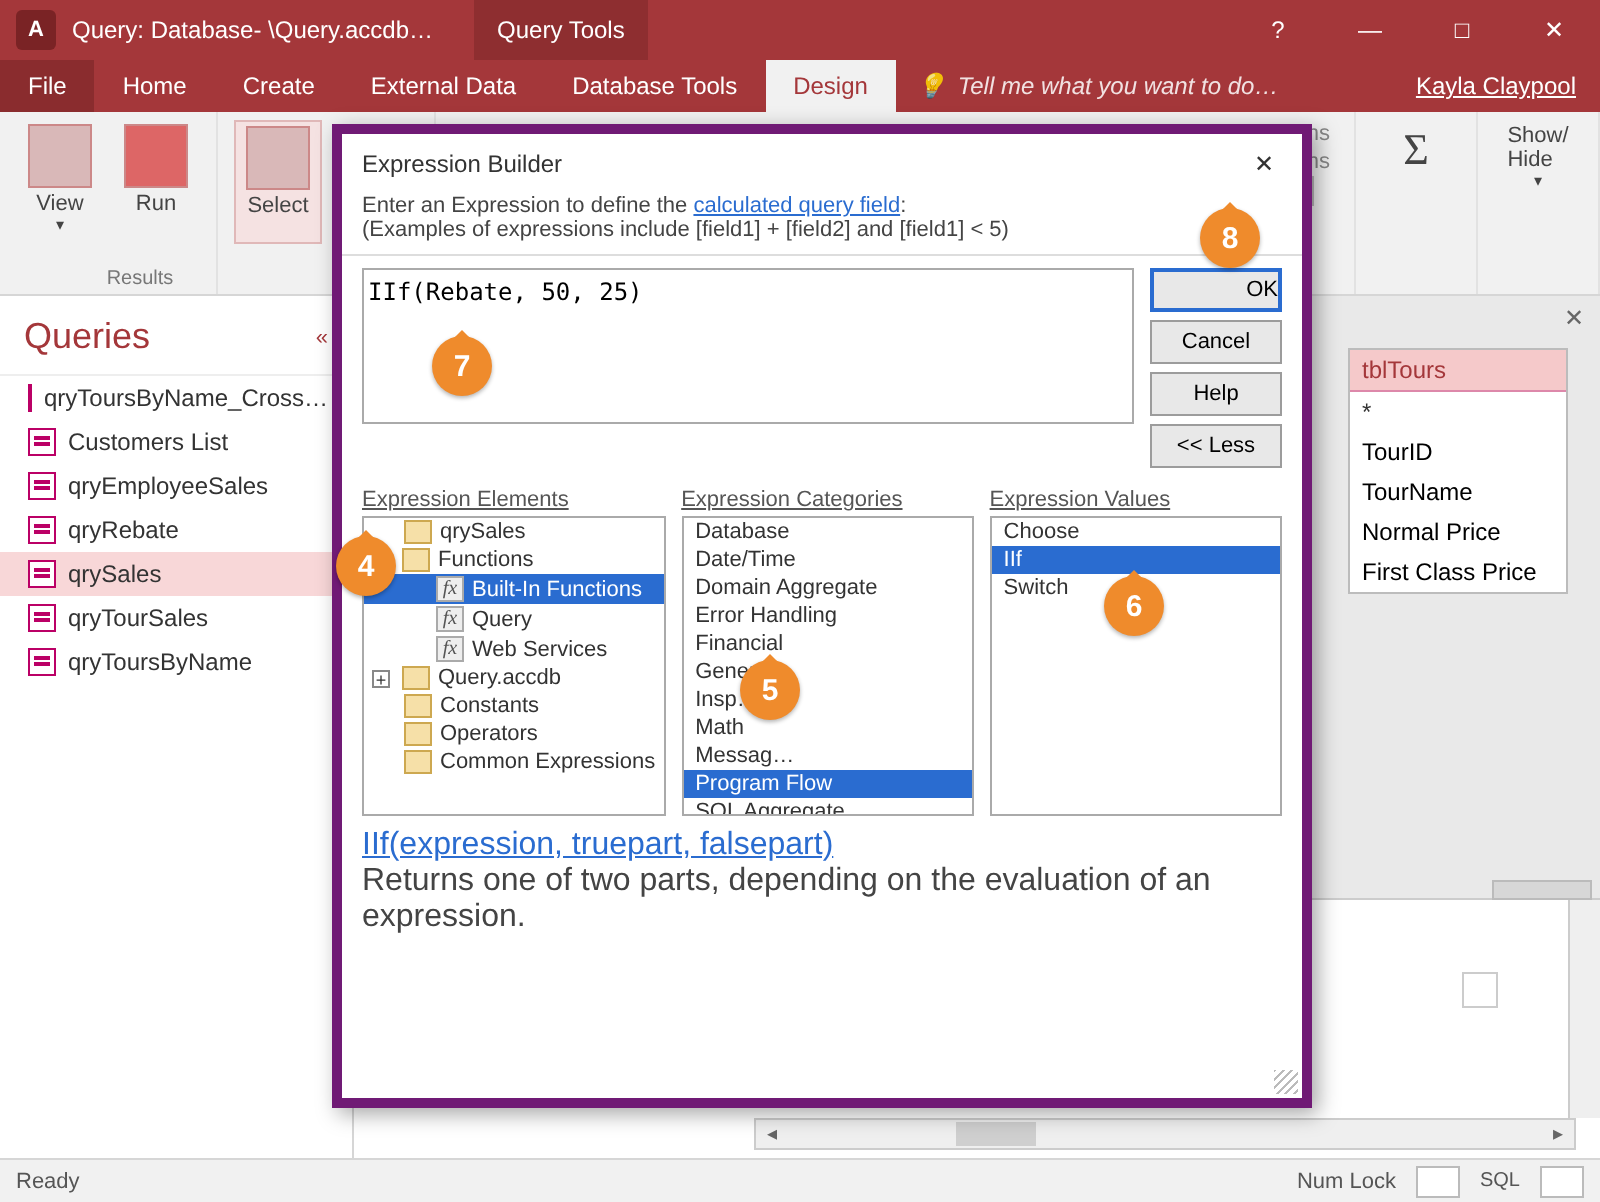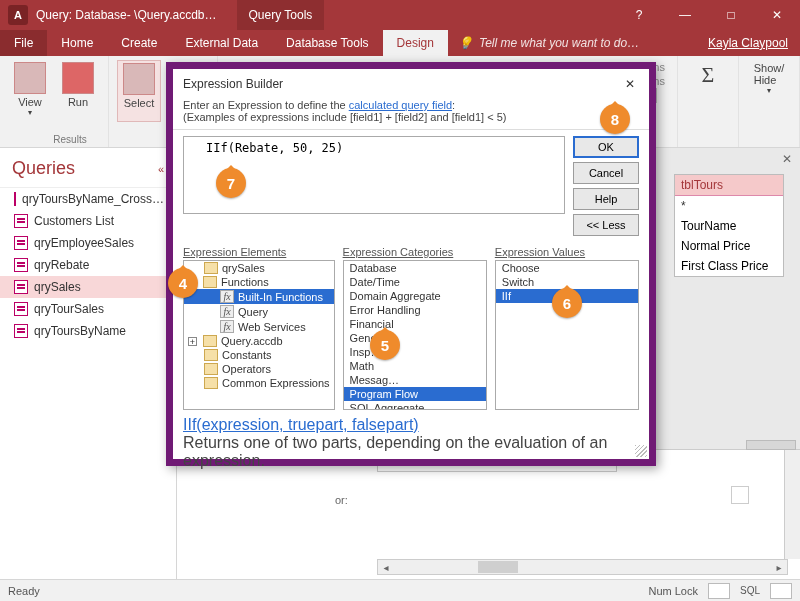--- a/index.html
+++ b/index.html
@@ -51,30 +51,30 @@
   .grid .hscroll .thumb { position:absolute; left:100px; width:40px; top:1px; bottom:1px; background:#cfcfcf;}
   .grid .hscroll .ar { position:absolute; top:0; bottom:0; width:16px; display:flex;align-items:center;justify-content:center;color:#666;font-size:10px;}
   .grid .vscroll { position:absolute; right:0; top:0; bottom:20px; width:16px; background:#efefef; border-left:1px solid #ccc;}
   .splitter-thumb { position:absolute; right:4px; top:-10px; width:50px; height:10px; background:#d7d7d7; border:1px solid #bbb;}
 
   .status { height:22px; background:#f1f1f1; border-top:1px solid #d6d6d6; display:flex; align-items:center; font-size:11px; color:#555; padding:0 8px;}
   .status .right { margin-left:auto; display:flex; gap:10px; align-items:center;}
   .status .view-btn { width:22px; height:16px; border:1px solid #bbb; background:#fff;}
 
   
-  .dialog { position:absolute; left:166px; top:62px; width:490px; height:404px; background:#fff; border:7px solid #701a75; box-shadow:3px 3px 10px rgba(0,0,0,.35); font-size:12px; color:#333; z-index:50;}
+  .dialog { position:absolute; left:166px; top:62px; width:490px; height:492px; background:#fff; border:5px solid #701a75; box-shadow:3px 3px 10px rgba(0,0,0,.35); font-size:12px; color:#333; z-index:50;}
   .dialog .dlg-title { display:flex; align-items:center; justify-content:space-between; padding:6px 10px; background:#fff; }
   .dialog .dlg-close { width:18px; height:18px; display:flex;align-items:center;justify-content:center; }
   .dialog .intro { padding:0 10px 6px; font-size:11px; color:#444; border-bottom:1px solid #ddd;}
   .dialog .intro a { color:#2a6cd0; }
   .dlg-body { display:flex; padding:6px 10px; gap:8px; }
-  .expr-box { flex:1; height:78px; border:1px solid #aaa; background:#fff; padding:4px 22px; font-size:12px; font-family:Consolas,monospace; resize:none; overflow:auto;}
+  .expr-box { flex:1; height:78px; border:1px solid #aaa; background:#fff; padding:4px 2px; font-size:12px; font-family:Consolas,monospace; resize:none; overflow:auto;}
   .dlg-buttons { width:66px; display:flex; flex-direction:column; gap:4px; }
   .dlg-buttons button { height:22px; font-size:11px; background:#e8e8e8; border:1px solid #9c9c9c; }
-  .dlg-buttons button.ok { border:2px solid #2a6cd0; }
+  .dlg-buttons button.ok { border:2px solid #2a6cd0;text-align:right; }
   .panels { display:flex; gap:8px; padding:4px 10px 0; }
   .panel { flex:1; display:flex; flex-direction:column; }
   .panel .plabel { font-size:11px; color:#555; margin-bottom:2px; text-decoration:underline;}
   .listbox { border:1px solid #aaa; height:150px; overflow:auto; font-size:11px; background:#fff;}
   .listbox .li { padding:1px 4px 1px 6px; white-space:nowrap; display:flex; align-items:center; gap:4px;}
   .listbox .li.sel { background:#2a6cd0; color:#fff; }
   .tree .li { padding-left:4px;}
   .tree .indent1 { padding-left:20px;}
   .tree .tico { width:14px; height:12px; display:inline-block; background:#f6e0a8; border:1px solid #cda850;}
   .tree .fx { font-family:serif; font-style:italic; font-size:10px; color:#555; border:1px solid #aaa; padding:0 1px; background:#eee; width:14px; text-align:center;}
@@ -205,20 +205,21 @@
           <span>qryToursByName</span>
         </div>
       </div>
   </div>
   <div class="main">
     <div class="doc-x">✕</div>
     <div class="tblTours">
       <div class="hdr">tblTours</div>
       <div class="row star"></div>
       <div id="tour-rows">
+          <div class="row">TourID</div>
           <div class="row">TourName</div>
           <div class="row">Normal Price</div>
           <div class="row">First Class Price</div>
         </div>
     </div>
     <div class="grid">
       <div class="splitter-thumb"></div>
       <div class="or-label">or:</div>
       <div class="cell cell1"></div>
       <div class="cell cell2"></div>
@@ -324,22 +325,22 @@
           <div class="li">Math</div>
           <div class="li">Messag…</div>
           <div class="li sel">Program Flow</div>
           <div class="li">SQL Aggregate</div>
         </div>
     </div>
     <div class="panel">
       <div class="plabel">Expression Values</div>
       <div class="listbox" id="vals">
           <div class="li">Choose</div>
+          <div class="li sel">IIf</div>
           <div class="li">Switch</div>
-          <div class="li sel">IIf</div>
         </div>
     </div>
   </div>
   <div class="dlg-footer">
     <a href="#">IIf(expression, truepart, falsepart)</a><br>
     <span>Returns one of two parts, depending on the evaluation of an expression.</span>
   </div>
   <div class="dlg-resize"></div>
 </div>
 

